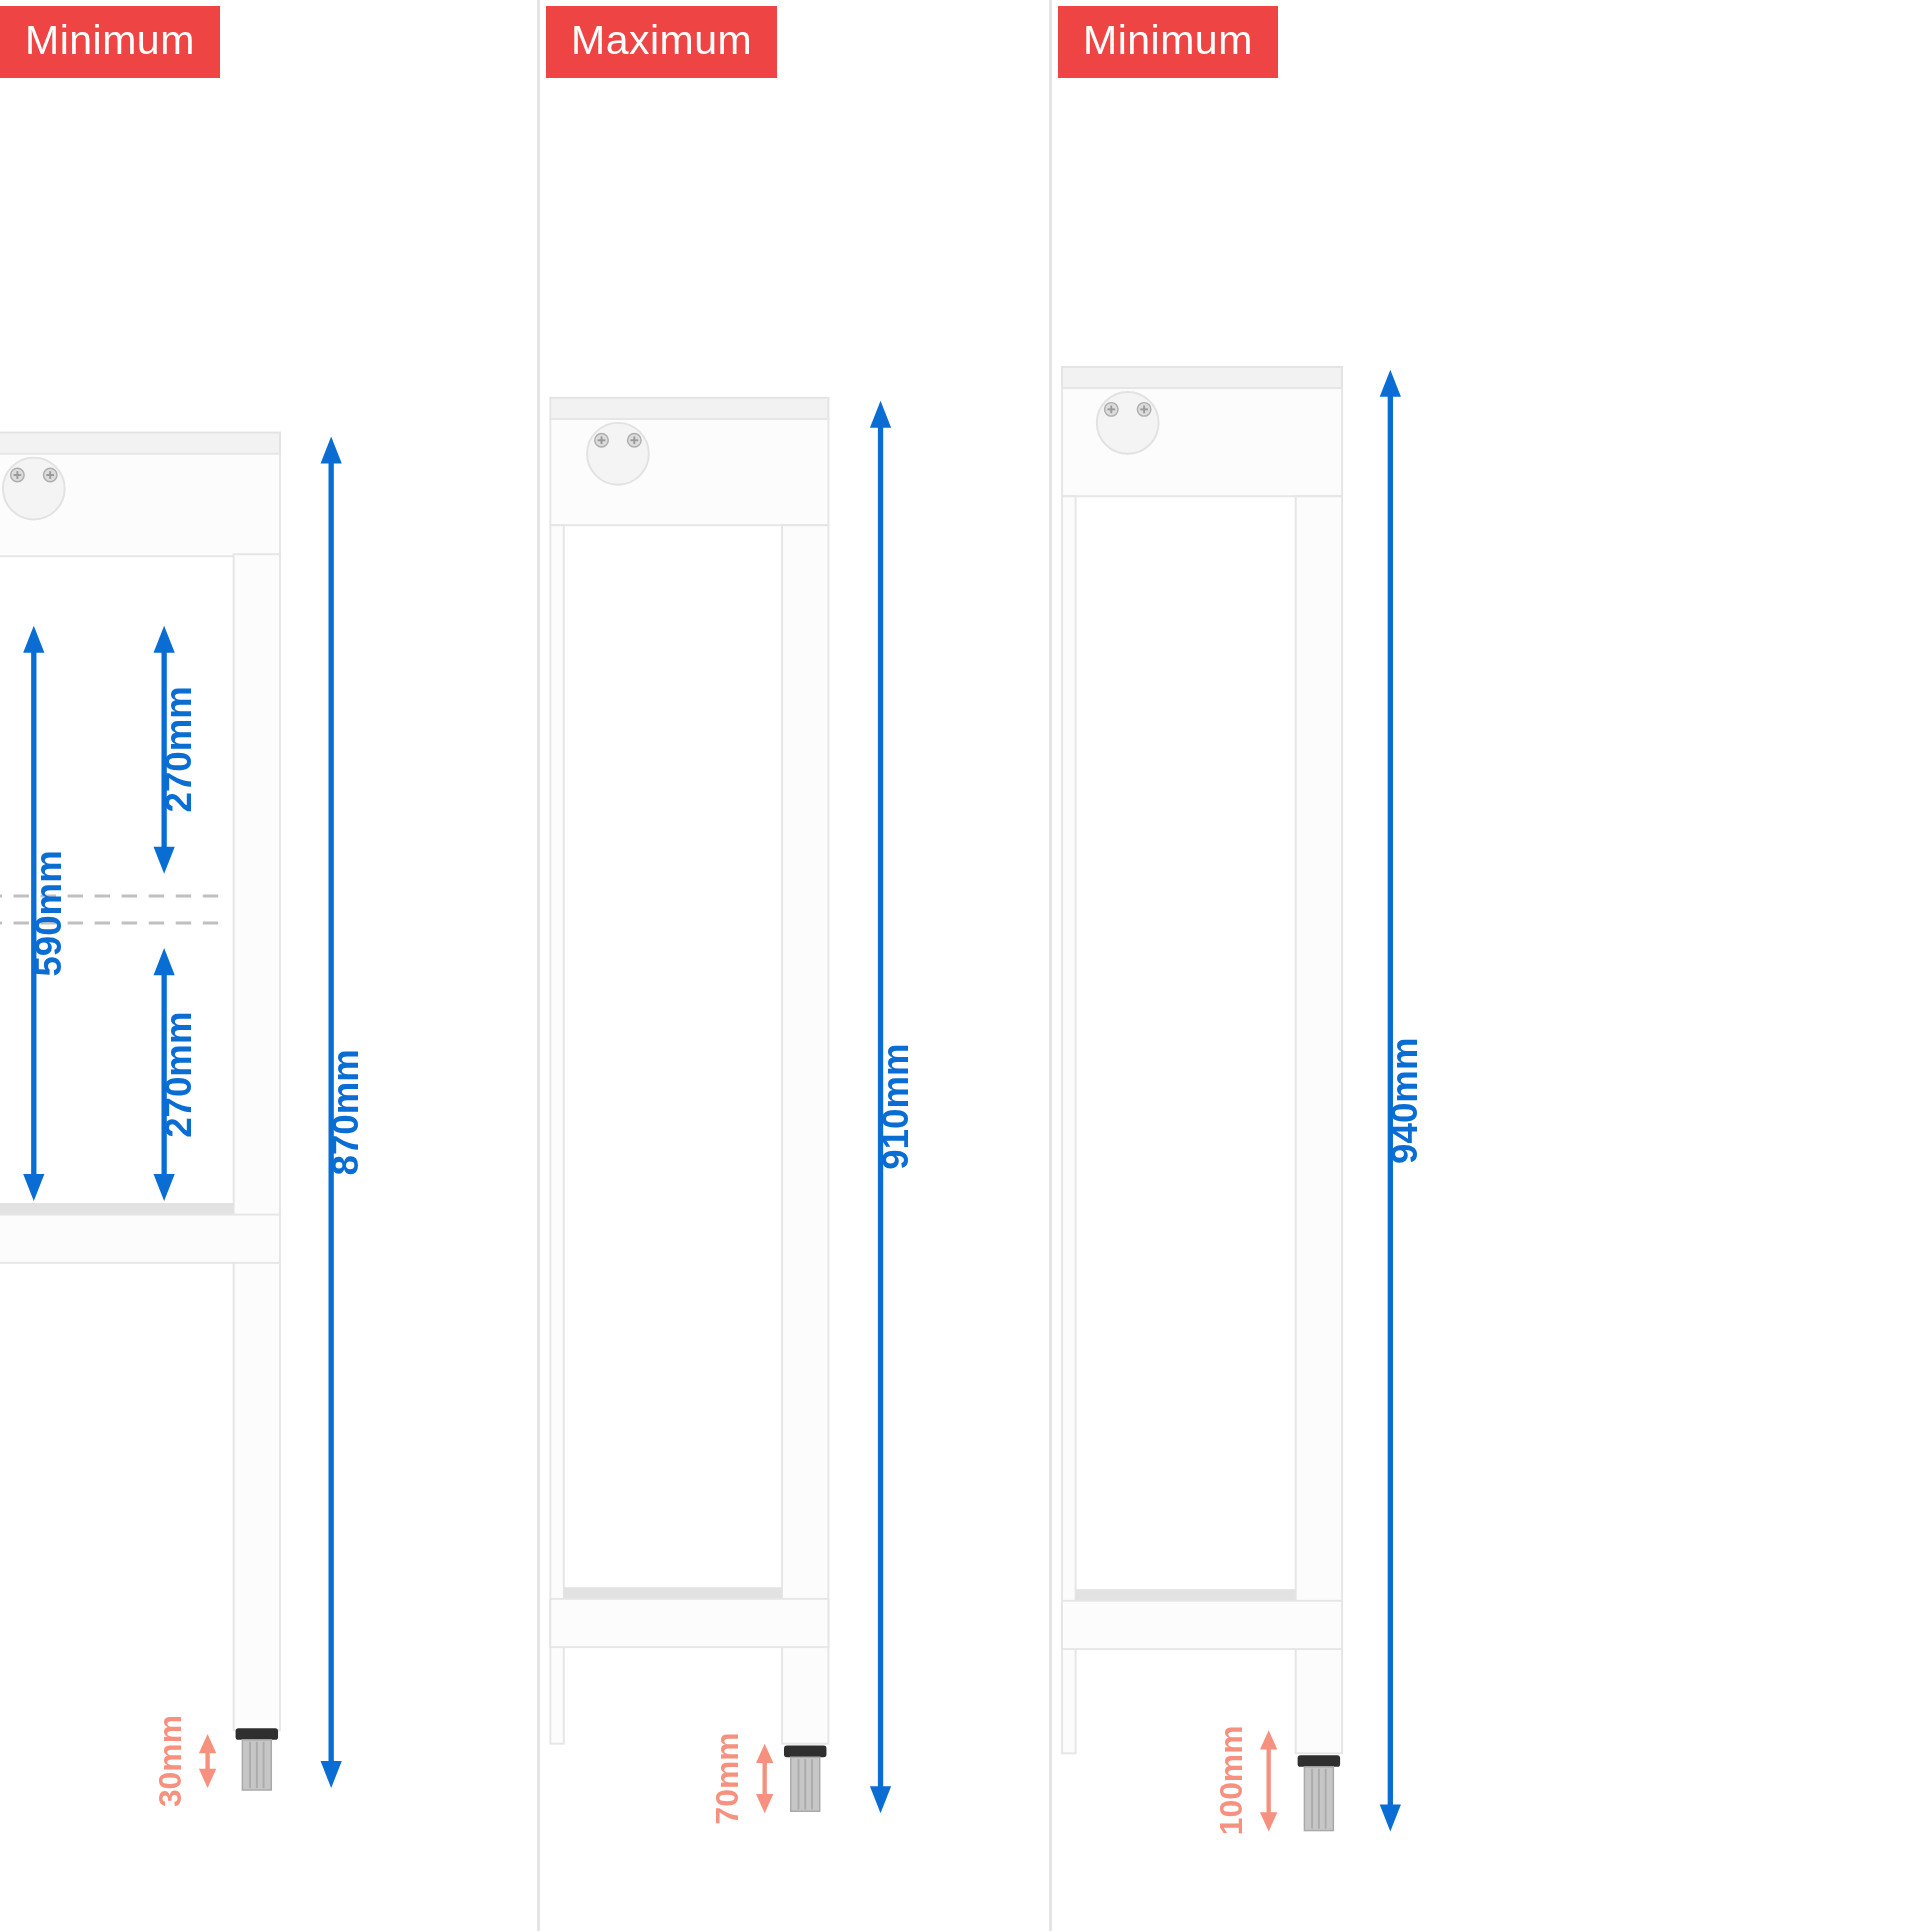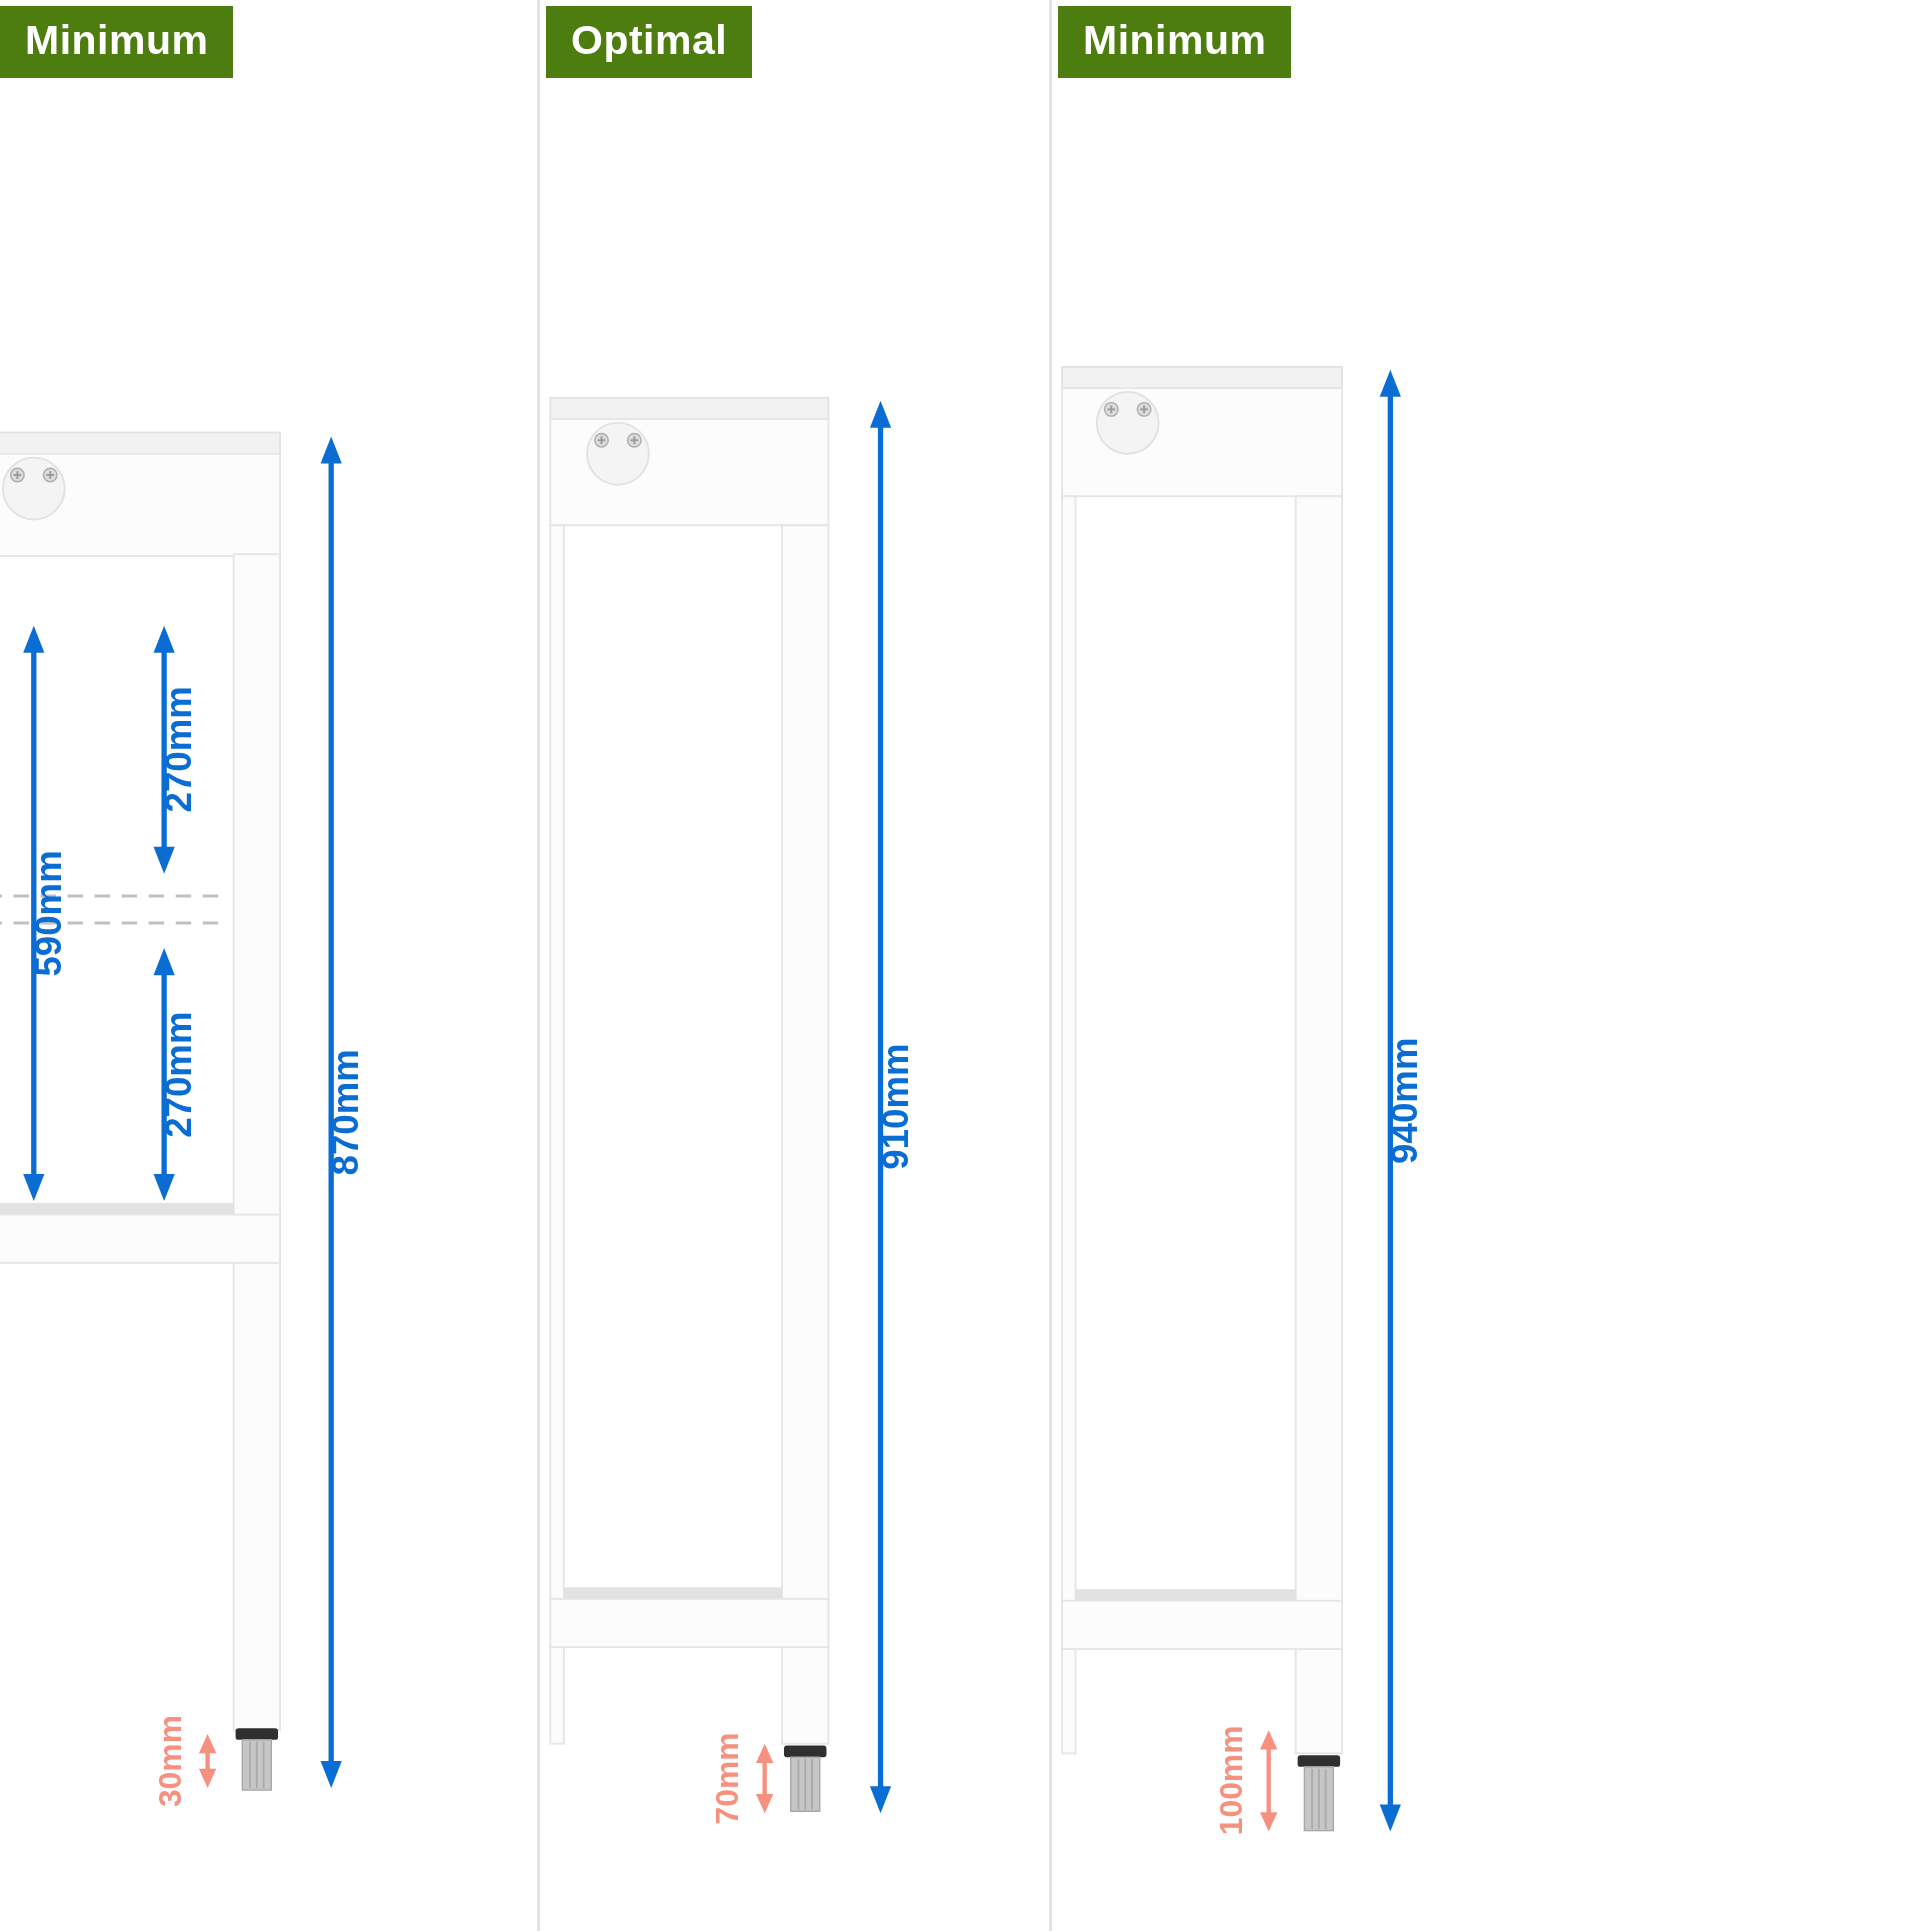--- a/index.html
+++ b/index.html
@@ -2,22 +2,22 @@
 <html><head>
 <meta charset="utf-8">
 <style>
   html,body{margin:0;padding:0;}
   body{
     width:1931px;height:1931px;background:#ffffff;position:relative;overflow:hidden;
     font-family:"Liberation Sans", sans-serif;
   }
   .divider{position:absolute;top:0;width:2.9px;height:1931px;background:#e4e4e4;}
   .panel-header{
-    position:absolute;top:5.8px;background:#4d7c0f;color:#ffffff;
-    font-weight:bold;font-size:41px;line-height:1;padding:14.5px 25px 16.4px 25px;
+    position:absolute;top:5.8px;background:#ef4444;color:#ffffff;
+    font-weight:normal;font-size:41px;line-height:1;padding:14.5px 25px 16.4px 25px;
     letter-spacing:0.5px;
     text-align:right;
   }
   svg{position:absolute;left:0;top:0;}
   .dim{
     font-family:"Liberation Sans", sans-serif;font-weight:bold;
     font-size:38px;fill:#0a6dd4;
   }
   .dim-foot{
     font-family:"Liberation Sans", sans-serif;font-weight:bold;
@@ -38,21 +38,21 @@
   .screw-cross{stroke:#9a9a9a;stroke-width:2;}
   .plate{fill:#f4f4f4;stroke:#e2e2e2;stroke-width:2;}
 </style>
 </head>
 <body>
 
 <div class="divider" style="left:537px"></div>
 <div class="divider" style="left:1049px"></div>
 
 <div class="panel-header" style="left:0">Minimum</div>
-<div class="panel-header" style="left:546px">Optimal</div>
+<div class="panel-header" style="left:546px">Maximum</div>
 <div class="panel-header" style="left:1058px">Minimum</div>
 
 <svg width="1931" height="1931" viewBox="0 0 2000 2000">
 
   <g>
     <rect class="tbl-top" x="-14" y="448" width="304" height="24"></rect>
     <rect class="tbl-fill" x="-14" y="470" width="304" height="106"></rect>
     <circle class="plate" cx="35" cy="506" r="32"></circle>
     <circle class="screw" cx="18" cy="492" r="7"></circle>
     <line class="screw-cross" x1="14" y1="492" x2="22" y2="492"></line>

